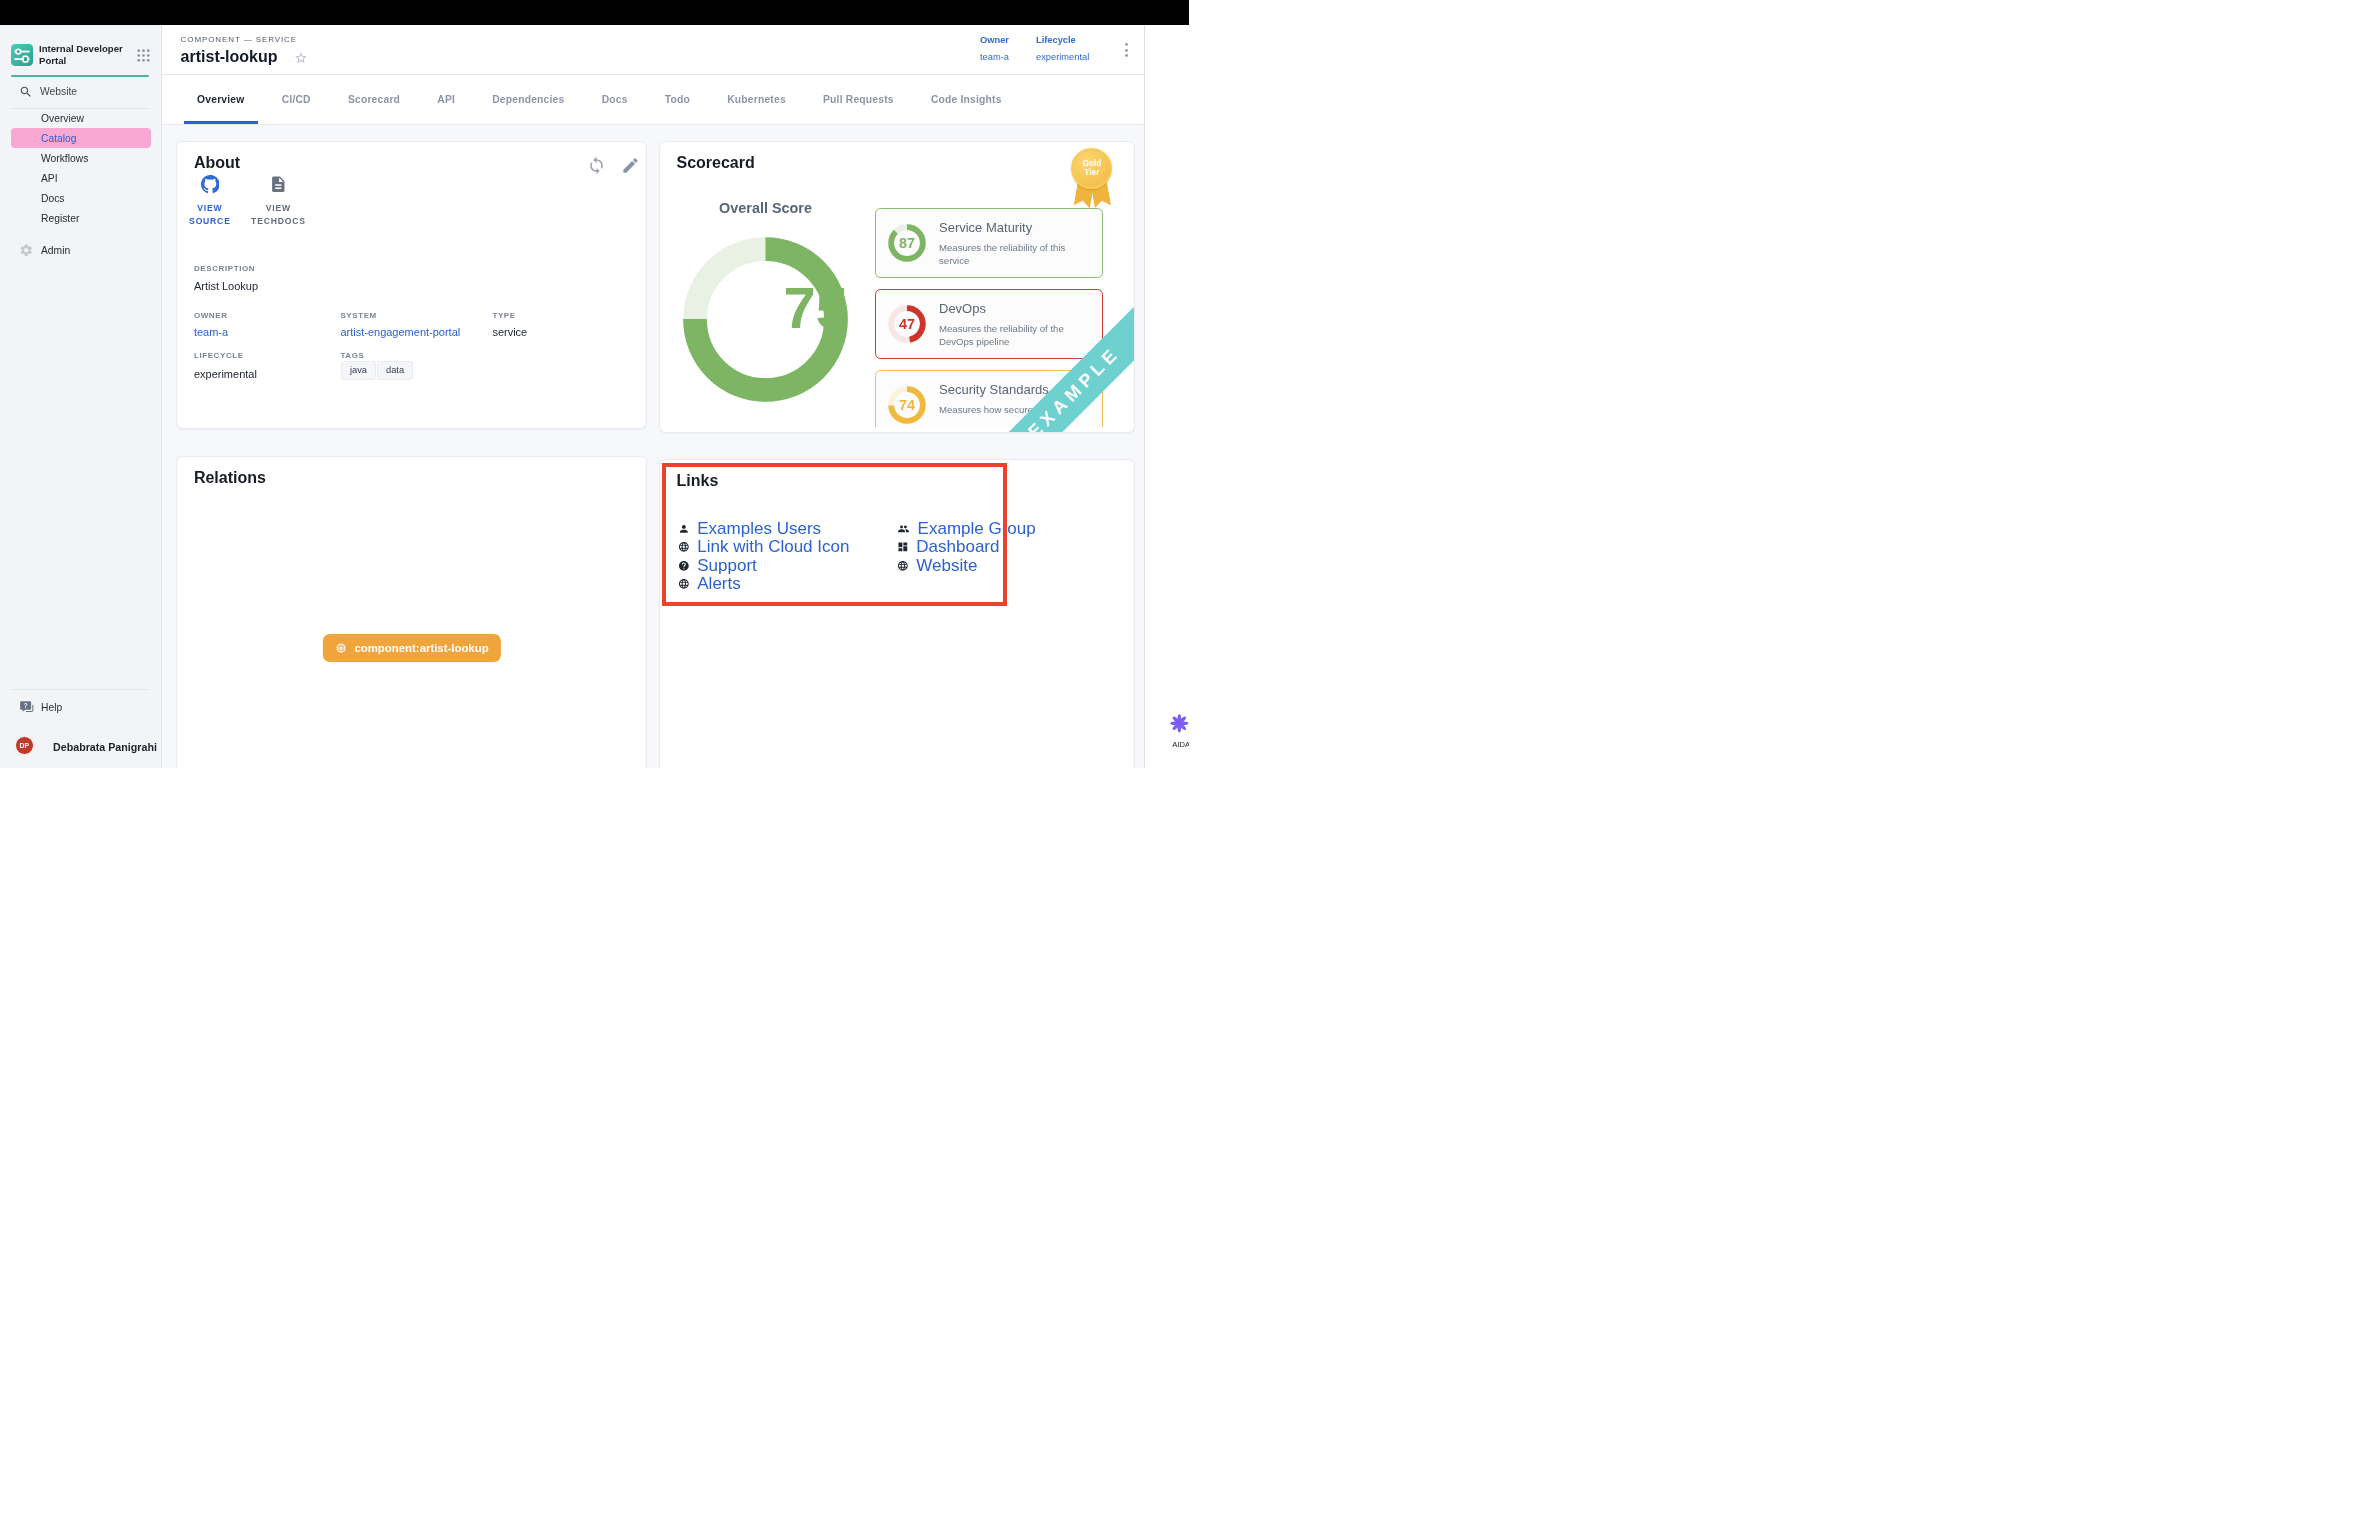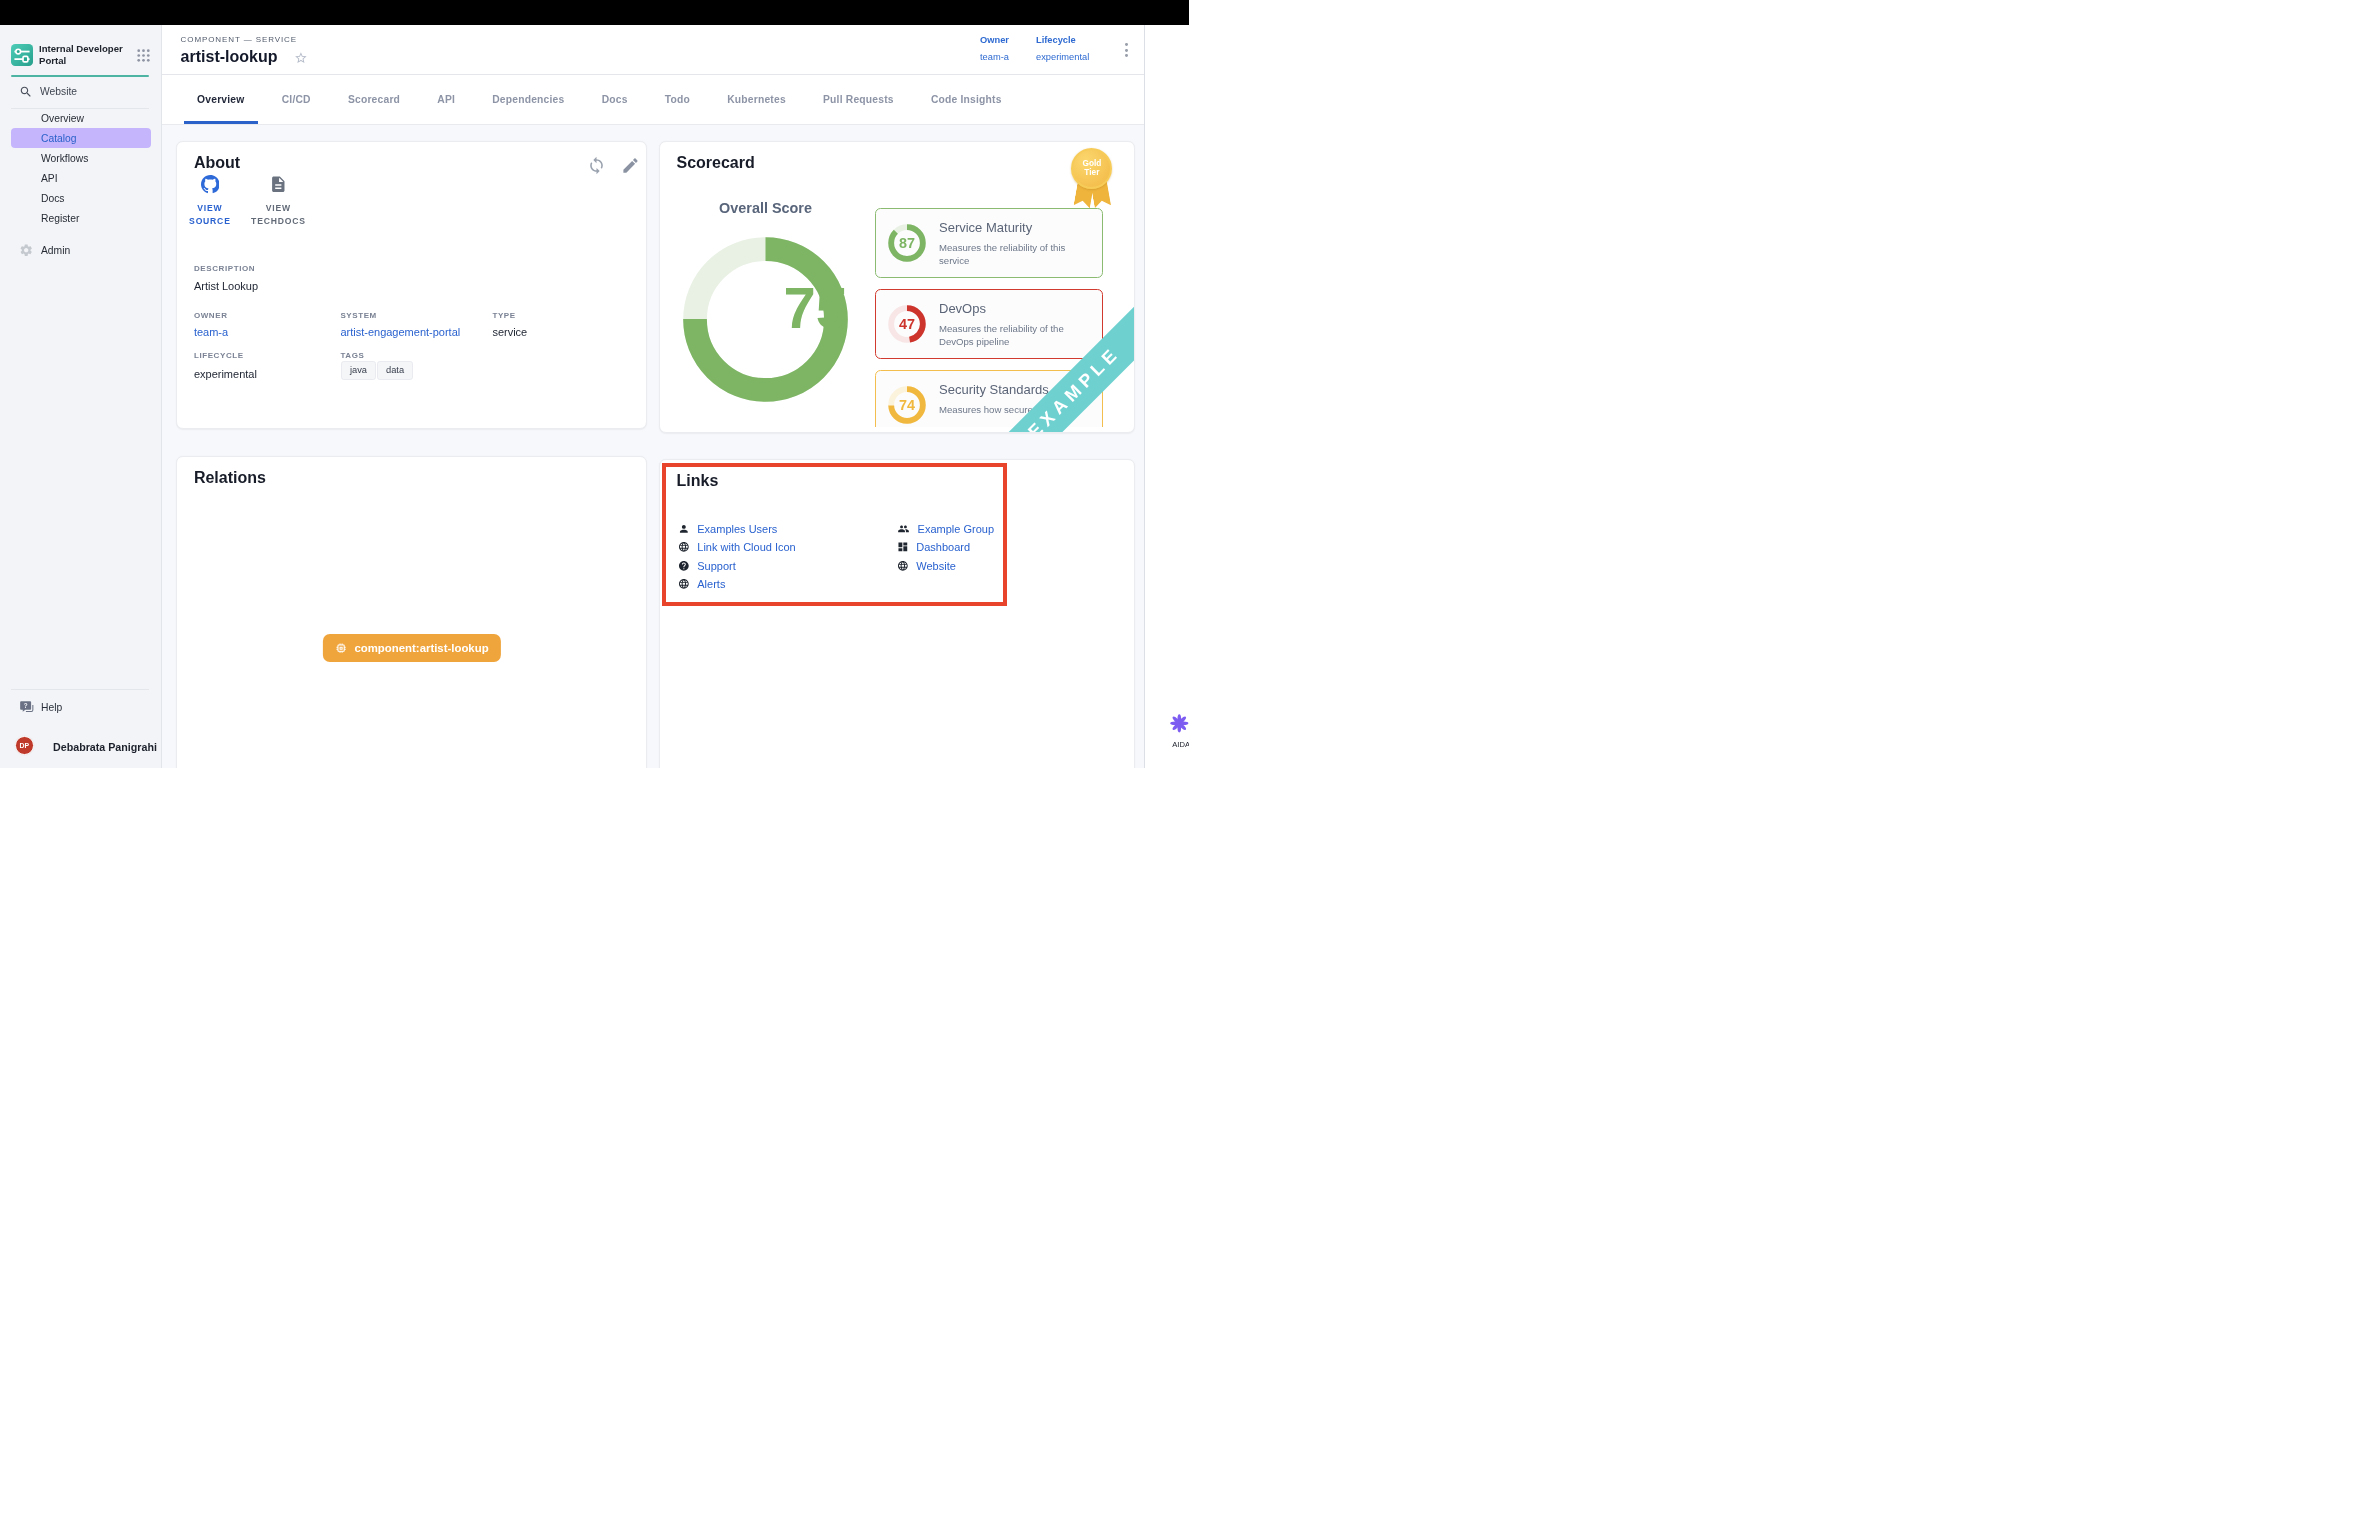--- a/index.html
+++ b/index.html
@@ -18,21 +18,21 @@
                line-height:11.7px;font-weight:700;color:#20252e;}
   .grid-icon{position:absolute;right:9.6px;top:23px;width:15px;height:15px;cursor:pointer;}
   .teal-rule{position:absolute;left:11px;top:50px;width:138px;height:2.1px;background:#4db3a3;border-radius:1.4px;}
   .search-row{position:absolute;left:0;top:58px;width:162px;height:20.6px;cursor:pointer;}
   .search-row svg{position:absolute;left:18.6px;top:2.1px;}
   .search-row span{position:absolute;left:40px;top:3.4px;font-size:10.3px;color:#3f4551;}
   .side-div{position:absolute;left:11px;width:138px;height:0.7px;background:#e3e6eb;}
   .nav{position:absolute;left:0;top:83px;width:162px;}
   .nav-item{position:relative;height:20px;margin:0 11px;border-radius:4.1px;
             display:flex;align-items:center;padding-left:30px;font-size:10.3px;color:#262b35;cursor:pointer;}
-  .nav-item.active{background:#c4b5fd;color:#2b62c9;font-weight:500;}
+  .nav-item.active{background:#f9a8d4;color:#2b62c9;font-weight:500;}
   .admin-row{position:absolute;left:0;top:215px;width:162px;height:20.6px;cursor:pointer;}
   .admin-row svg{position:absolute;left:18.6px;top:2.8px;}
   .admin-row span{position:absolute;left:41px;top:4.8px;font-size:10.3px;color:#262b35;}
   .help-row{position:absolute;left:0;top:673px;width:162px;height:20.6px;cursor:pointer;}
   .help-row svg{position:absolute;left:18.6px;top:2.1px;}
   .help-row span{position:absolute;left:41px;top:4.1px;font-size:10.3px;color:#2a303b;}
   .user-row{position:absolute;left:0;top:710px;width:162px;height:23.4px;cursor:pointer;}
   .avatar{position:absolute;left:15px;top:1.4px;width:18.6px;height:18.6px;border-radius:50%;
           background:#bf3a2b;border:1.4px solid #fff;box-shadow:0 0 0 0.7px #eceef1;
           display:flex;align-items:center;justify-content:center;color:#fff;font-size:6.9px;font-weight:700;}
@@ -113,21 +113,21 @@
   
   .rel-pill{position:absolute;left:50%;top:177px;transform:translateX(-50%);height:27.5px;
             border-radius:6.9px;padding:0 12.4px;display:flex;align-items:center;gap:6.9px;
             color:#fff;font-size:11.4px;font-weight:700;cursor:pointer;white-space:nowrap;}
 
   
   .redbox{position:absolute;left:2.1px;top:2.8px;width:345px;height:143px;border:4.8px solid #e8432b;
           z-index:5;pointer-events:none;}
   .linkrow{position:absolute;height:16.5px;display:flex;align-items:center;gap:7.6px;cursor:pointer;}
   .linkrow svg{flex:0 0 auto;}
-  .linkrow span{font-size:11px;color:#2a62cf;text-align:center;}
+  .linkrow span{font-size:17px;color:#2a62cf;text-align:center;}
 </style>
 </head>
 <body>
 
 <div id="app">
   <div class="topbar"></div>
 
   <aside class="sidebar">
     <svg class="brand-logo" viewBox="0 0 32 32">
       <defs>

